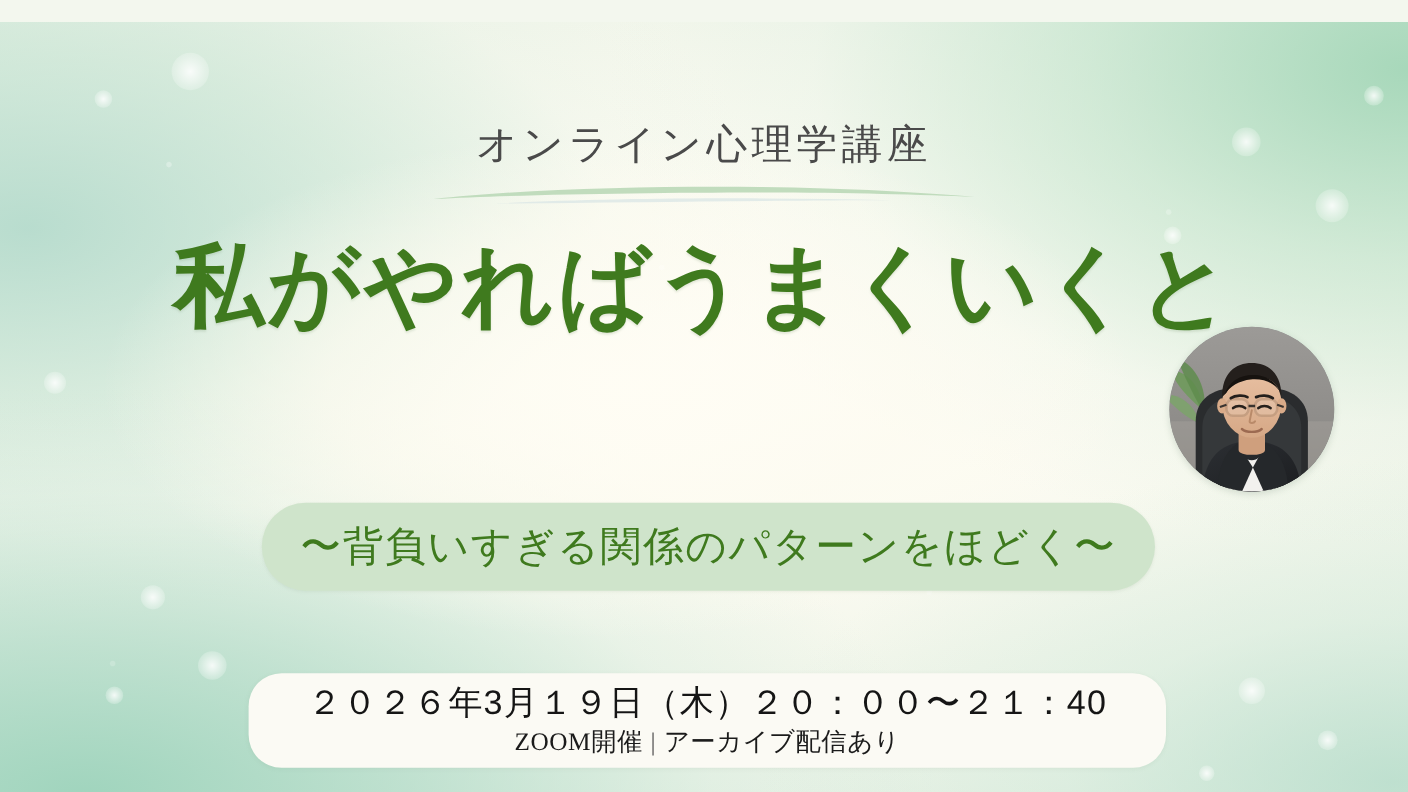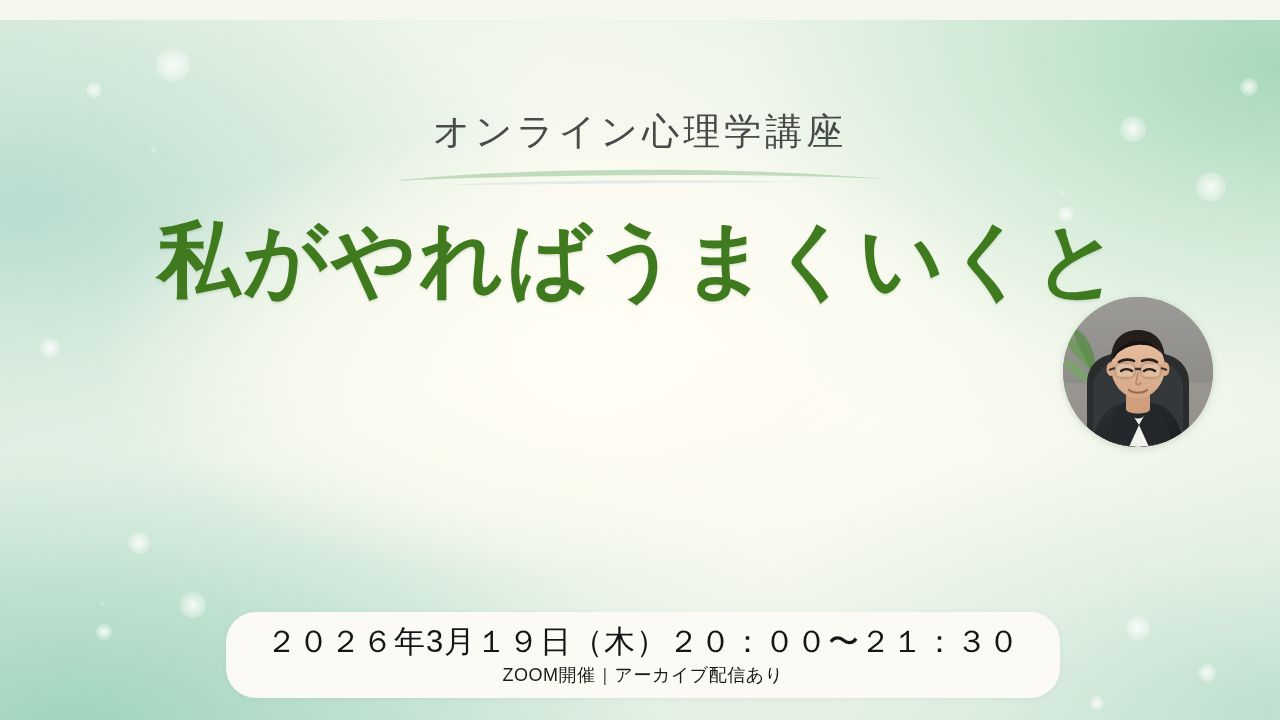--- a/index.html
+++ b/index.html
@@ -180,25 +180,26 @@
   }
   .date-main {
     font-size: 31px;
     color: #151515;
     letter-spacing: 1px;
     line-height: 1.15;
     white-space: nowrap;
   }
   .date-sub {
     margin-top: 5px;
-    font-size: 18px;
+    font-size: 23px;
     color: #1b1b1b;
     letter-spacing: 0.5px;
     line-height: 1.15;
     white-space: nowrap;
+    font-family: Liberation Serif, serif;
   }
   .date-sub .sep {
     display: inline-block;
     margin: 0 7px;
     color: #555;
   }
 
   
   .portrait {
     position: absolute;
@@ -245,23 +246,26 @@
     <svg class="brush-underline" viewBox="0 0 500 20" preserveAspectRatio="none">
       <path d="M4,13 C80,4 200,1 300,2 C380,3 450,7 496,11 C450,9 380,7 300,7 C200,7 80,9 4,13 Z" fill="#bcd9b8" opacity="0.92"></path>
       <path d="M60,17 C160,12 300,11 420,14 C330,14 180,16 60,17 Z" fill="#d9e6e6" opacity="0.75"></path>
     </svg>
   </div>
 
   <div class="title-block">
     <div class="title-line">私がやればうまくいくと</div>
   </div>
 
+  <div class="subtitle-pill">
+    <span class="subtitle-text">〜背負いすぎる関係のパターンをほどく〜</span>
+  </div>
 
   <div class="date-card">
-    <div class="date-main">２０２６年3月１９日（木）２０：００〜２１：３０</div>
+    <div class="date-main">２０２６年3月１９日（木）２０：００〜２１：40</div>
     <div class="date-sub">
       <span>ZOOM開催</span><span class="sep">|</span><span>アーカイブ配信あり</span>
     </div>
   </div>
 
   <div class="portrait">
     <svg width="150" height="150" viewBox="0 0 150 150">
       <defs>
         <clipPath id="circleClip">
             <circle cx="75" cy="75" r="75"></circle>

